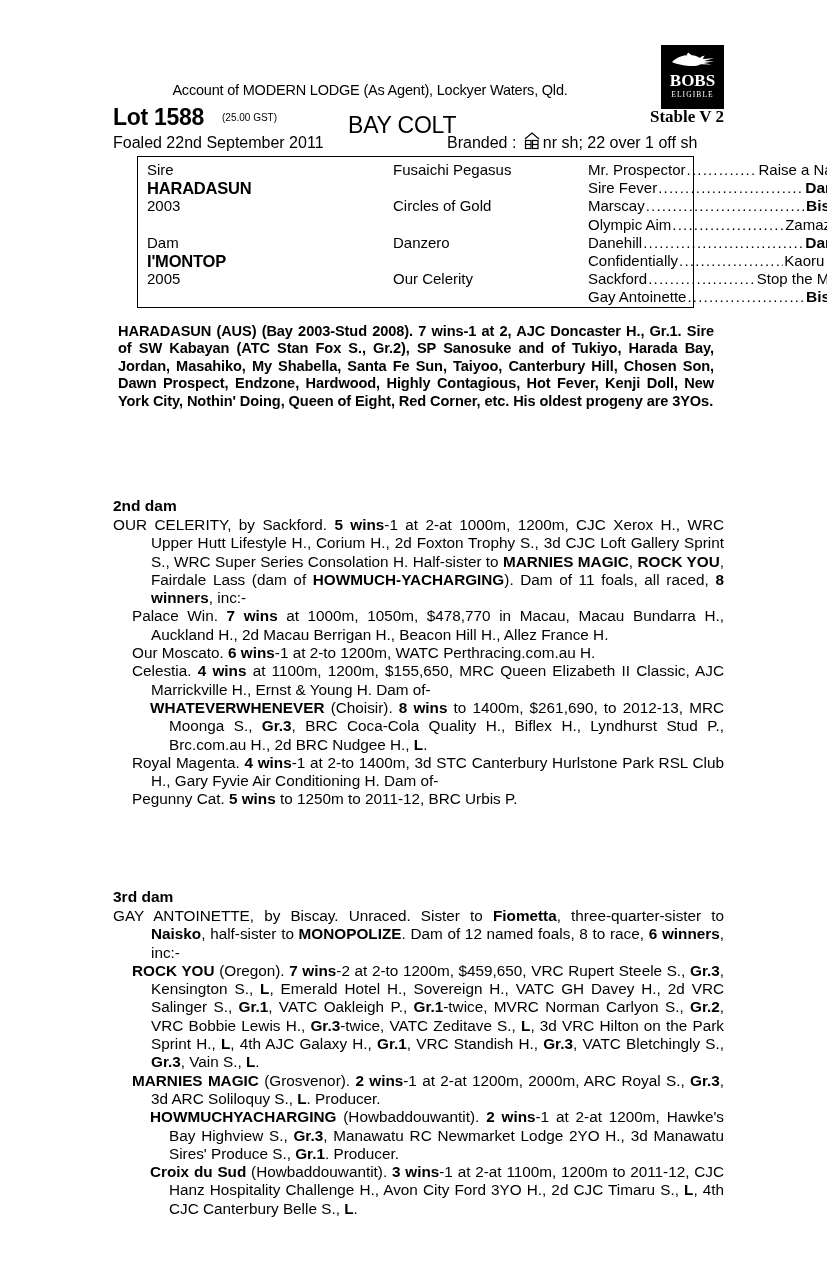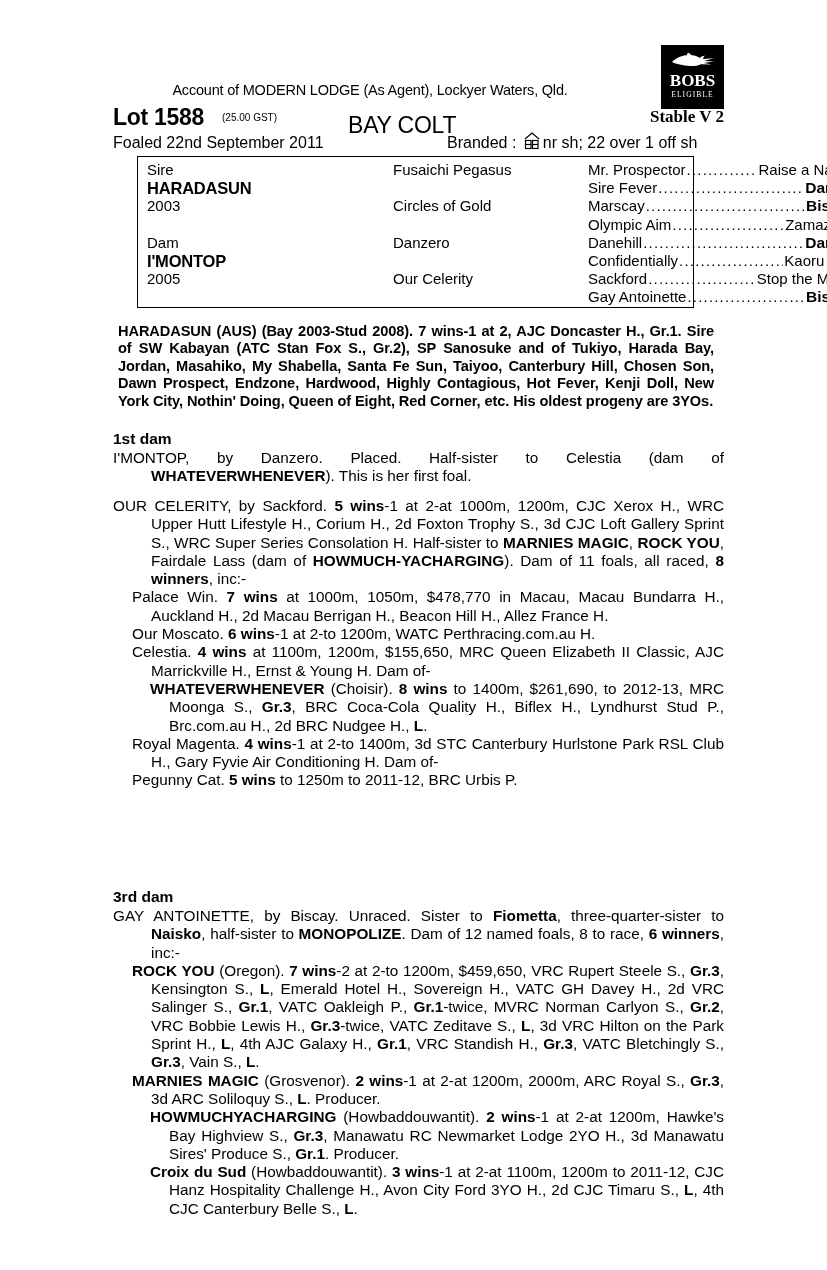--- a/index.html
+++ b/index.html
@@ -316,28 +316,23 @@
         <div class="leader-row">
           <span class="lname">Gay Antoinette</span>
           <span class="dots">............................................................</span>
           <span class="rname bold">Biscay</span>
         </div>
       </div>
   </div>
 
   <div class="sire-summary">HARADASUN (AUS) (Bay 2003-Stud 2008). 7 wins-1 at 2, AJC Doncaster H., Gr.1. Sire of SW Kabayan (ATC Stan Fox S., Gr.2), SP Sanosuke and of Tukiyo, Harada Bay, Jordan, Masahiko, My Shabella, Santa Fe Sun, Taiyoo, Canterbury Hill, Chosen Son, Dawn Prospect, Endzone, Hardwood, Highly Contagious, Hot Fever, Kenji Doll, New York City, Nothin' Doing, Queen of Eight, Red Corner, etc. His oldest progeny are 3YOs.</div>
 
-  <div class="blk" id="dam1-block">
-    <div class="dam-head">1st dam</div>
-    <div class="dam-entries">
-        <p class="entry i0h">I'MONTOP, by Danzero. Placed. Half-sister to Celestia (dam of <b>WHATEVERWHENEVER</b>). This is her first foal.</p>
-      </div>
-  </div>
 
   <div class="blk" id="dam2-block">
+    <div class="dam-head">2nd dam</div>
     <div class="dam-entries">
         <p class="entry i0h">OUR CELERITY, by Sackford. <b>5 wins</b>-1 at 2-at 1000m, 1200m, CJC Xerox H., WRC Upper Hutt Lifestyle H., Corium H., 2d Foxton Trophy S., 3d CJC Loft Gallery Sprint S., WRC Super Series Consolation H. Half-sister to <b>MARNIES MAGIC</b>, <b>ROCK YOU</b>, Fairdale Lass (dam of <b>HOWMUCH-YACHARGING</b>). Dam of 11 foals, all raced, <b>8 winners</b>, inc:-</p>
         <p class="entry i1h">Palace Win. <b>7 wins</b> at 1000m, 1050m, $478,770 in Macau, Macau Bundarra H., Auckland H., 2d Macau Berrigan H., Beacon Hill H., Allez France H.</p>
         <p class="entry i1h">Our Moscato. <b>6 wins</b>-1 at 2-to 1200m, WATC Perthracing.com.au H.</p>
         <p class="entry i1h">Celestia. <b>4 wins</b> at 1100m, 1200m, $155,650, MRC Queen Elizabeth II Classic, AJC Marrickville H., Ernst &amp; Young H. Dam of-</p>
         <p class="entry i2h"><b>WHATEVERWHENEVER</b> (Choisir). <b>8 wins</b> to 1400m, $261,690, to 2012-13, MRC Moonga S., <b>Gr.3</b>, BRC Coca-Cola Quality H., Biflex H., Lyndhurst Stud P., Brc.com.au H., 2d BRC Nudgee H., <b>L</b>.</p>
         <p class="entry i1h">Royal Magenta. <b>4 wins</b>-1 at 2-to 1400m, 3d STC Canterbury Hurlstone Park RSL Club H., Gary Fyvie Air Conditioning H. Dam of-</p>
         <p class="entry i1h">Pegunny Cat. <b>5 wins</b> to 1250m to 2011-12, BRC Urbis P.</p>
       </div>
   </div>

